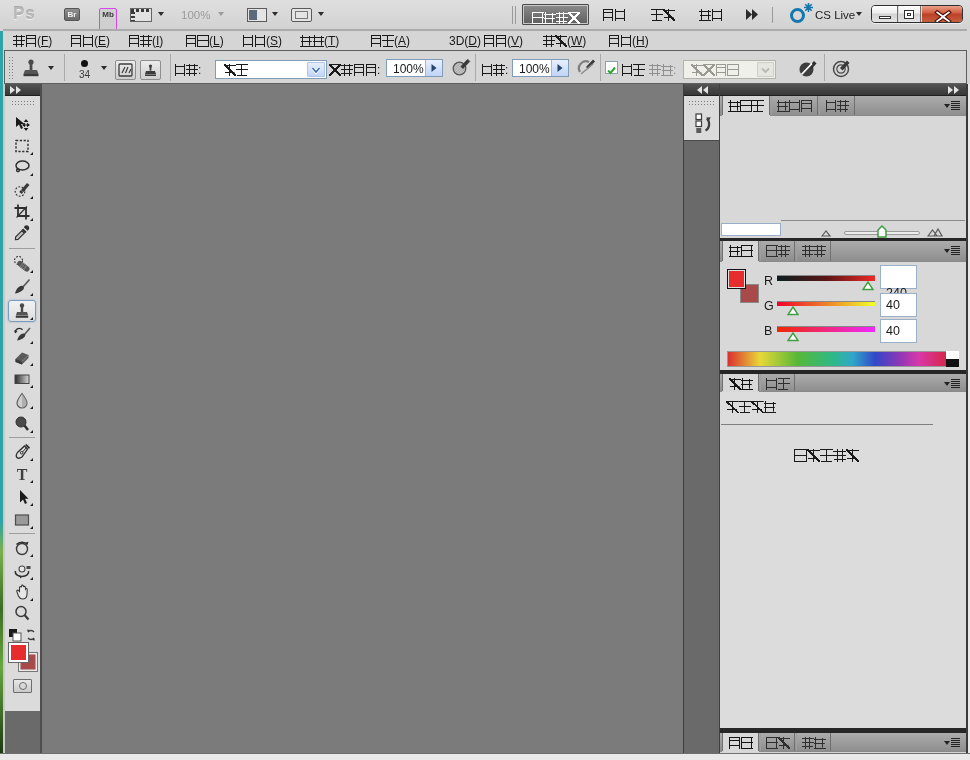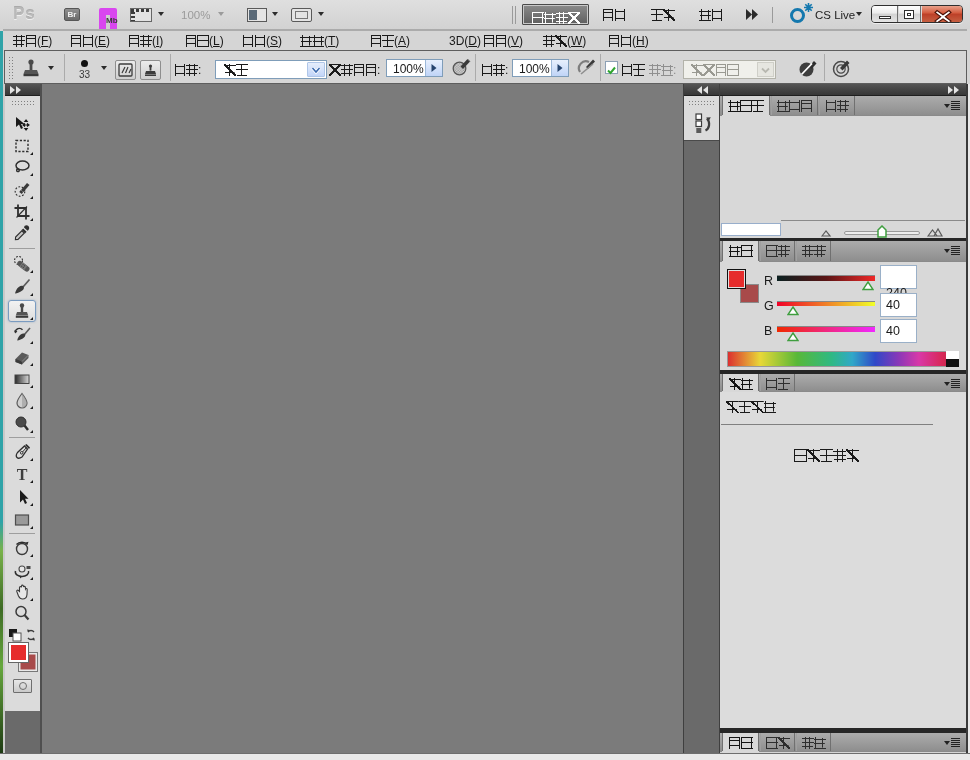--- a/index.html
+++ b/index.html
@@ -27,21 +27,21 @@
 .fly{position:absolute;width:0;height:0;border-left:3px solid transparent;border-bottom:3px solid #1a1a1a}
 .tool{position:absolute;left:13px;width:18px;height:18px}
 .gray{color:#8f8f8f}
 .spin{position:absolute;height:18px;border:1px solid #7F9DB9;background:#fff;font-size:12px}
 .spinbtn{position:absolute;right:0;top:0;bottom:0;background:linear-gradient(#E8F0FD,#C0D4F7);border-left:1px solid #9DB9D9}
 .dots2{background:radial-gradient(#7f7f7f .8px,transparent 1px) 0 0/3px 3px}
 </style></head><body>
 <div class="ab" style="left:0;top:0;width:970px;height:29px;background:linear-gradient(#DFDFDF,#D2D2D2)"></div>
 <div class="ab" style="left:13px;top:4px;font-size:17px;font-weight:bold;color:#b9b9b9;text-shadow:0 1px 0 #efefef,0 -1px 0 #aaa;letter-spacing:1px">Ps</div>
 <div class="ab" style="left:64px;top:8px;width:16px;height:13px;background:linear-gradient(#909090,#6a6a6a);border:1px solid #565656;border-radius:2px;color:#f2f2f2;font-size:8px;font-weight:bold;text-align:center;line-height:11px">Br</div>
-<div class="ab" style="left:99px;top:8px;width:18px;height:28px;border:7px solid #d946ef;border-radius:2px;color:#3a3a3a;font-size:8px;font-weight:bold;text-align:center;line-height:11px;background:#cfcfcf">Mb</div>
+<div class="ab" style="left:99px;top:8px;width:18px;height:28px;border:1px solid #d946ef;border-radius:2px;color:#3a3a3a;font-size:8px;font-weight:bold;text-align:center;line-height:11px;background:#cfcfcf">Mb</div>
 <div class="ab" style="left:130px;top:8px;width:22px;height:14px;border:1px solid #666;background:#e2e2e2">
 <div class="ab" style="left:0;top:0;width:100%;height:3px;background:repeating-linear-gradient(90deg,#3a3a3a 0 3px,transparent 3px 5px)"></div>
 <div class="ab" style="left:0;top:3px;width:4px;height:9px;background:repeating-linear-gradient(#3a3a3a 0 2px,transparent 2px 4px)"></div>
   </div>
 <i class="caret ab" style="left:158px;top:12px"></i>
 <div class="ab" style="left:181px;top:9px;font-size:11.5px;color:#9b9b9b">100%</div>
 <i class="caret ab" style="left:218px;top:12px;border-top-color:#9b9b9b"></i>
 <div class="ab" style="left:247px;top:8px;width:20px;height:14px;border:1px solid #5a5a5a;background:#e4e4e4">
     <div class="ab" style="left:1px;top:1px;width:8px;height:10px;background:#5a6a78"></div>
   </div>
@@ -97,21 +97,21 @@
 <div class="ab dots2" style="left:8px;top:56px;width:6px;height:23px"></div>
 <svg class="ab" width="20" height="22" viewBox="0 0 20 22" style="left:21px;top:58px">
     <circle cx="10" cy="4" r="2.6" fill="#4a4a4a"></circle>
     <rect x="8.6" y="5" width="2.8" height="7" fill="#4a4a4a"></rect>
     <path d="M4 12 L16 12 L17.5 16 L2.5 16 Z" fill="#555"></path>
     <rect x="2.5" y="16" width="15" height="2.2" fill="#3a3a3a"></rect>
   </svg>
 <i class="caret ab" style="left:48px;top:66px"></i>
 <div class="ab" style="left:64px;top:54px;width:1px;height:27px;background:#ABABAB"></div>
 <div class="ab" style="left:81px;top:60px;width:7px;height:7px;border-radius:50%;background:#111"></div>
-<div class="ab" style="left:79px;top:69px;font-size:10px;color:#3a3a3a">33</div>
+<div class="ab" style="left:79px;top:69px;font-size:10px;color:#3a3a3a">34</div>
 <i class="caret ab" style="left:101px;top:66px"></i>
 <div class="ab" style="left:115px;top:60px;width:21px;height:20px;border:1px solid #8e8e8e;border-radius:2px;background:linear-gradient(#ececec,#cfcfcf)">
 <svg width="19" height="18" viewBox="0 0 19 18">
       <rect x="3" y="3" width="13" height="12" rx="1" fill="none" stroke="#3c3c3c" stroke-width="1.3"></rect>
       <path d="M6 12 L9 6 M9.5 12 L12 6 M13 12 L15 8" stroke="#3c3c3c" stroke-width="1.2" fill="none"></path>
     </svg></div>
 <div class="ab" style="left:140px;top:60px;width:21px;height:20px;border:1px solid #8e8e8e;border-radius:2px;background:linear-gradient(#ececec,#cfcfcf)">
 <svg width="19" height="18" viewBox="0 0 19 18">
       <circle cx="9.5" cy="5" r="1.6" fill="#3c3c3c"></circle>
       <rect x="8.6" y="5.6" width="1.8" height="4" fill="#3c3c3c"></rect>

